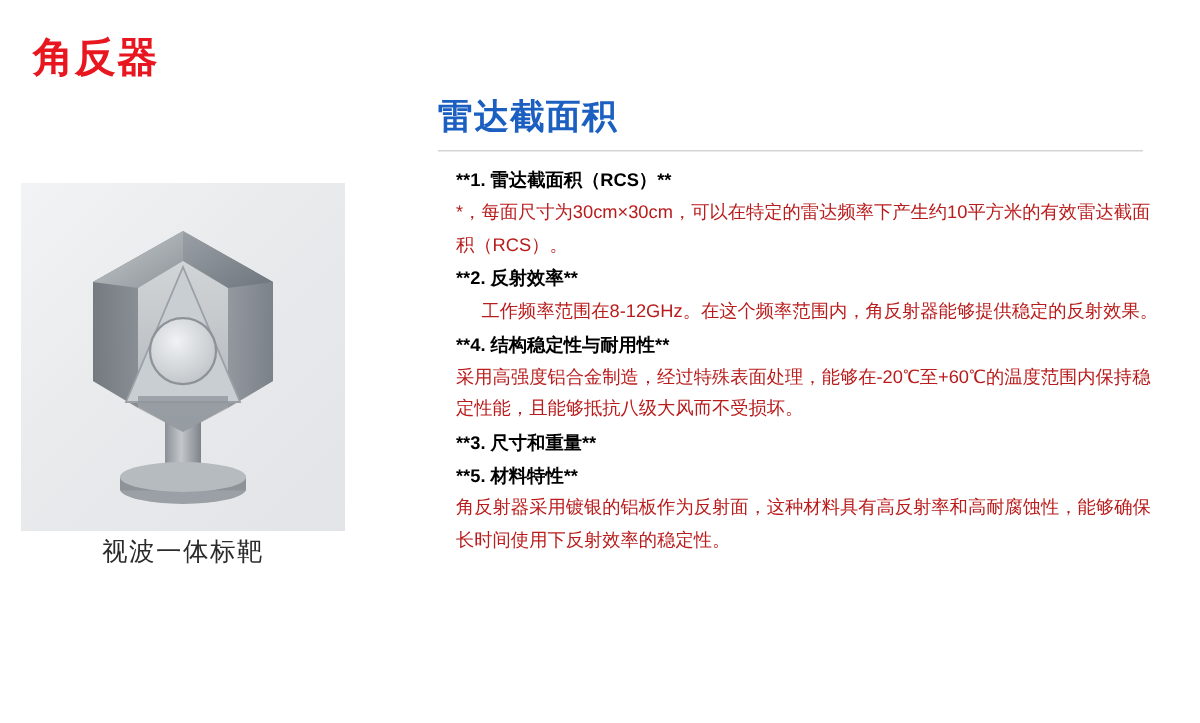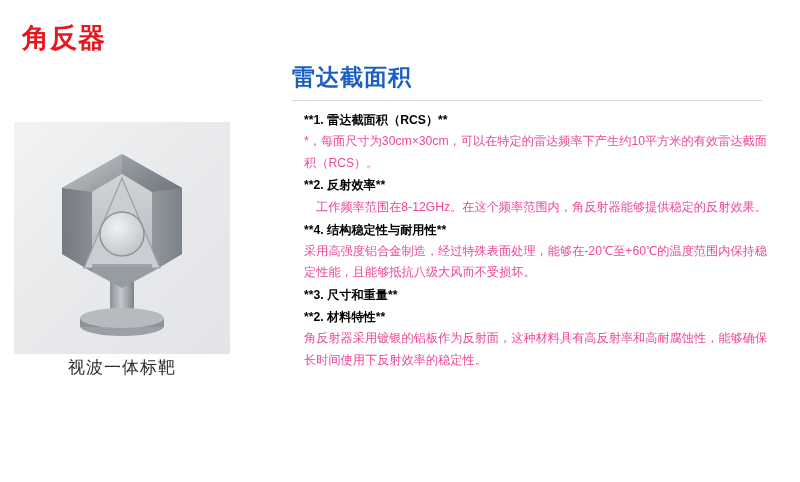--- a/index.html
+++ b/index.html
@@ -101,25 +101,26 @@
     color: #1a1a1a;
   }
   .spec-item {
     margin: 0 0 1px 12px;
   }
   .spec-head {
     font-weight: bold;
     color: #000000;
   }
   .spec-text {
-    color: #ec4899;
+    color: #b91c1c;
   }
   .indent {
     display: block;
     padding-left: 12px;
+    text-align: right;
   }
   .bullet-dots {
     letter-spacing: 0px;
   }
 </style>
 </head>
 <body>
 
 <div class="page">
 
@@ -210,20 +211,20 @@
       <div class="spec-item">
         <div class="spec-head">**4. 结构稳定性与耐用性**</div>
         <div class="spec-text">采用高强度铝合金制造，经过特殊表面处理，能够在-20℃至+60℃的温度范围内保持稳定性能，且能够抵抗八级大风而不受损坏。</div>
       </div>
 
       <div class="spec-item">
         <div class="spec-head">**3. 尺寸和重量**</div>
       </div>
 
       <div class="spec-item">
-        <div class="spec-head">**2. 材料特性**</div>
+        <div class="spec-head">**5. 材料特性**</div>
         <div class="spec-text">角反射器采用镀银的铝板作为反射面，这种材料具有高反射率和高耐腐蚀性，能够确保长时间使用下反射效率的稳定性。</div>
       </div>
 
     </div>
   </div>
 
 </div>
 
 </body></html>

